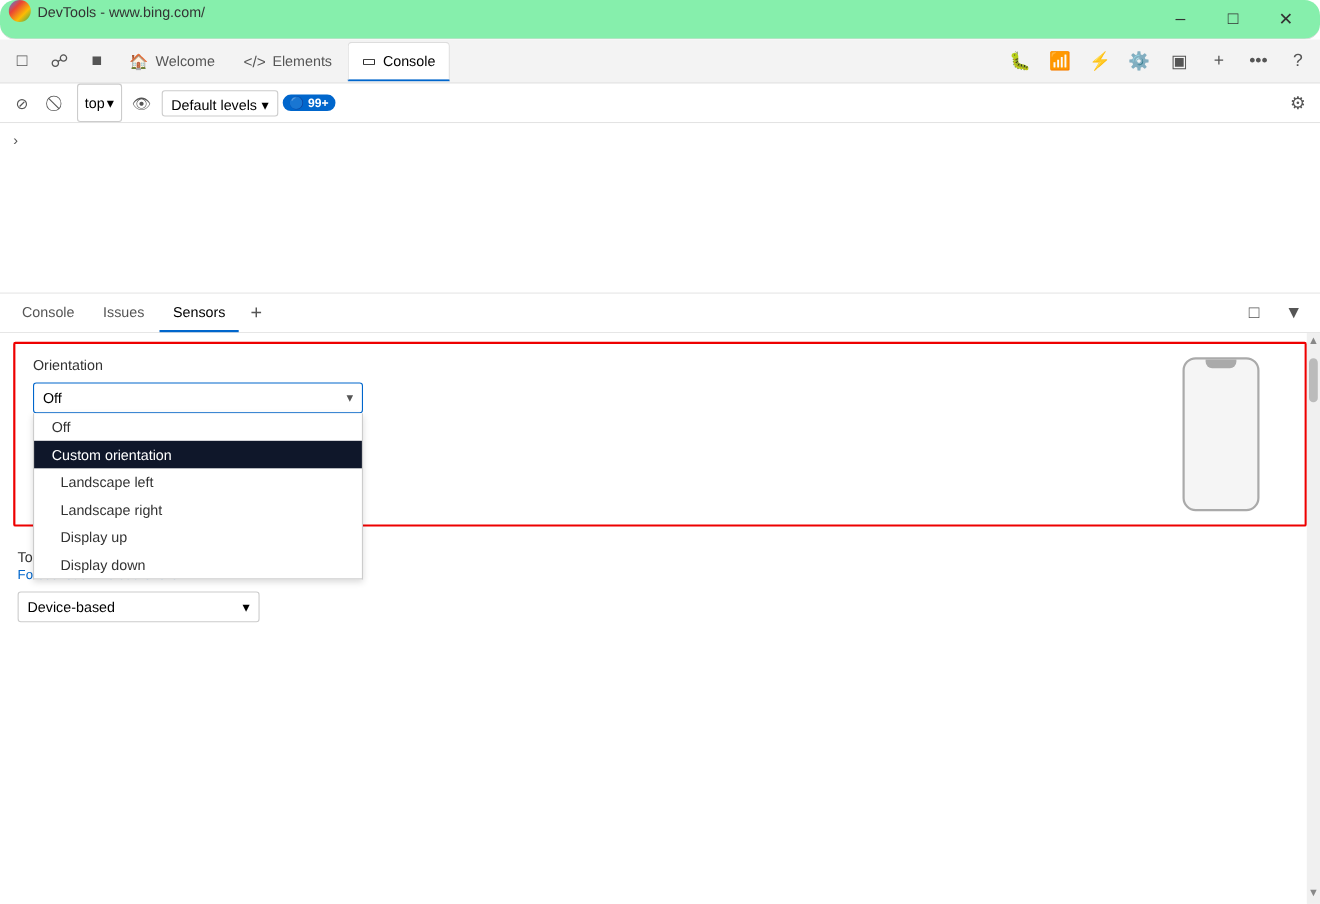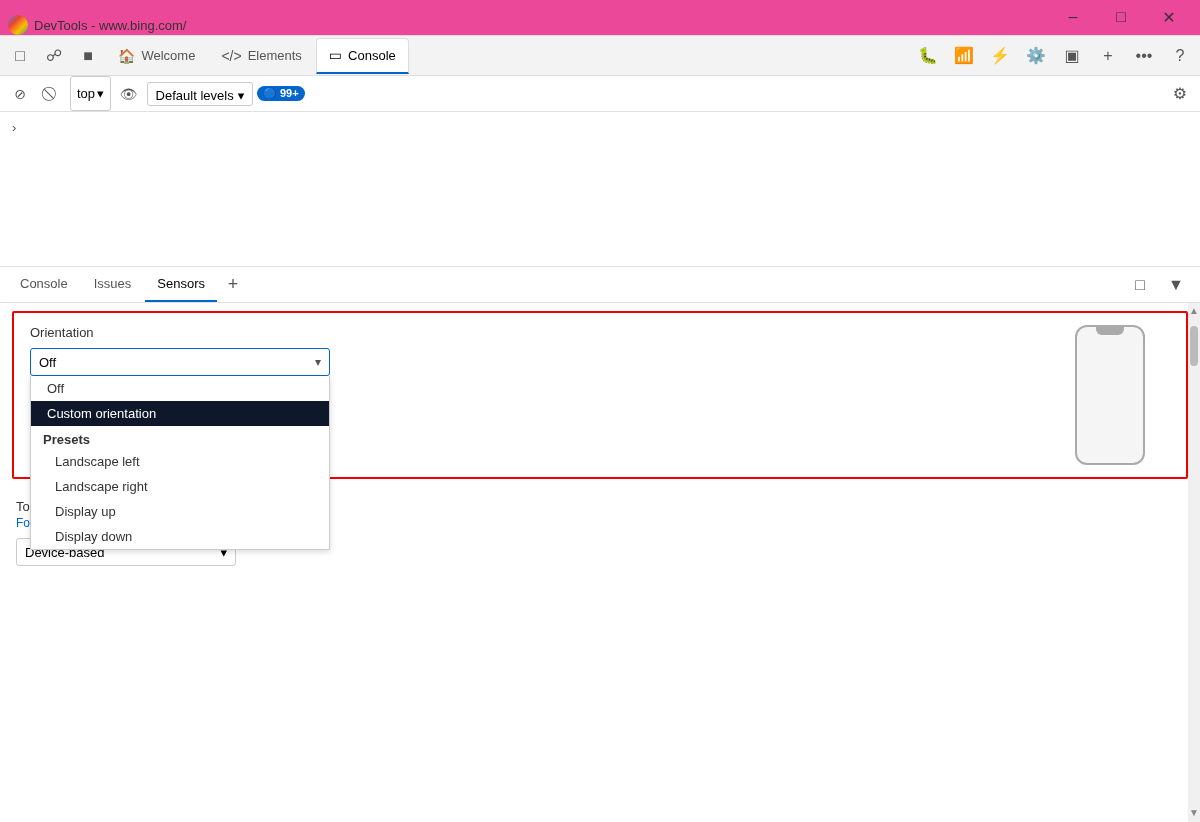--- a/index.html
+++ b/index.html
@@ -1,22 +1,23 @@
 <!DOCTYPE html>
 <html><head>
   <meta charset="utf-8">
   <style>
     * { box-sizing: border-box; margin: 0; padding: 0; }
     body { font-family: 'Segoe UI', Arial, sans-serif; font-size: 13px; background: #fff; width: 1200px; height: 822px; overflow: hidden; }
 
     
     .title-bar {
-      display: flex; align-items: flex-end; justify-content: space-between;
-      background: #ec4899; height: 36px; padding: 0 8px;
+      display: flex; align-items: flex-start; justify-content: space-between;
+      background: #86efac; height: 36px; padding: 0 8px;
       border-bottom: 1px solid #ddd;
+      border-radius: 14px;
     }
     .title-bar-left { display: flex; align-items: center; gap: 6px; }
     .title-bar-title { font-size: 13px; color: #333; }
     .title-bar-controls { display: flex; gap: 2px; }
     .title-bar-btn {
       width: 46px; height: 36px; border: none; background: transparent;
       cursor: pointer; font-size: 16px; display: flex; align-items: center; justify-content: center;
       color: #333;
     }
 
@@ -304,23 +305,20 @@
           </div>
 
           
           <div class="orientation-dropdown">
             <div class="dropdown-item">
               <span>Off</span>
             </div>
             <div class="dropdown-item selected">
               <span>Custom orientation</span>
             </div>
-            <div class="dropdown-group-label">
-              <span>Presets</span>
-            </div>
             <div class="dropdown-item indented">
               <span>Landscape left</span>
             </div>
             <div class="dropdown-item indented">
               <span>Landscape right</span>
             </div>
             <div class="dropdown-item indented">
               <span>Display up</span>
             </div>
             <div class="dropdown-item indented">

